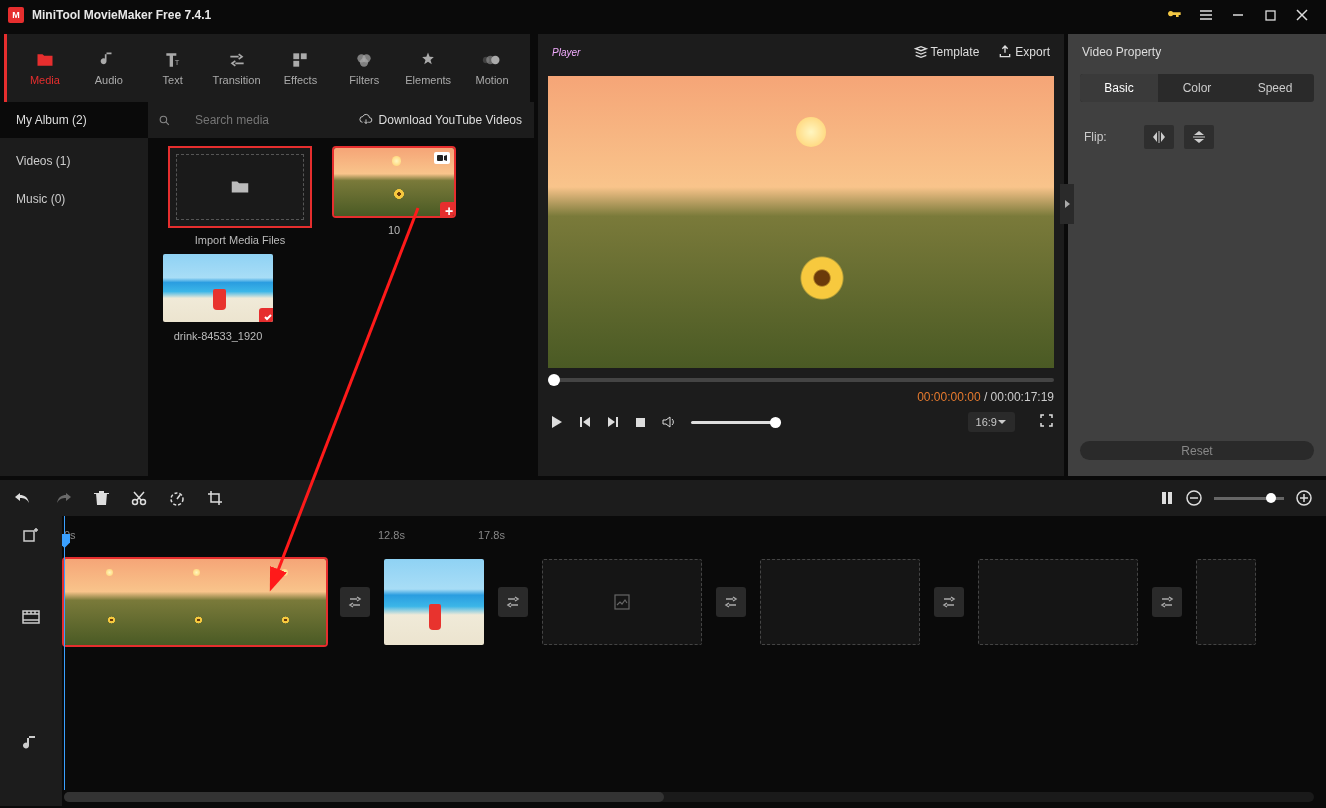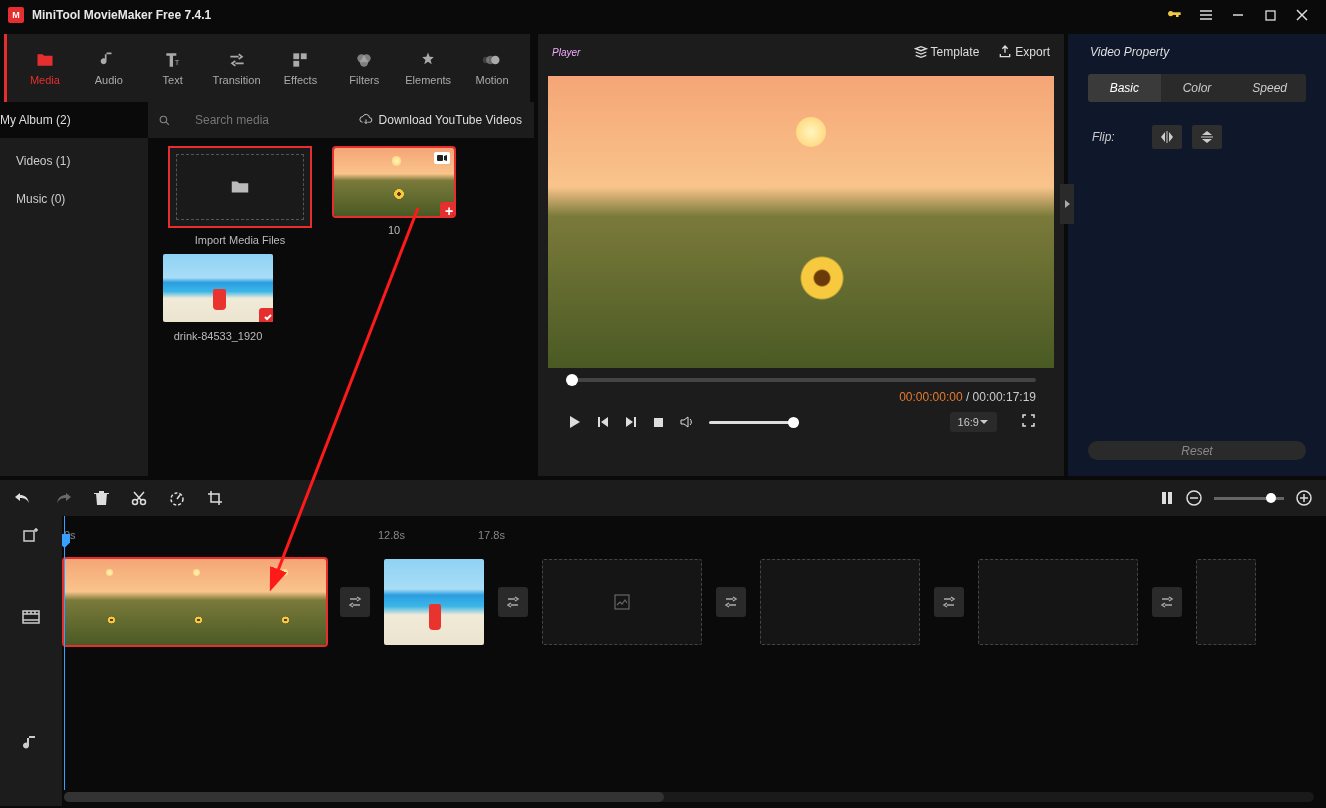--- a/index.html
+++ b/index.html
@@ -13,21 +13,21 @@
 .winbtn svg, .winbtn span { color:#ddd; }
 
 .toptabs { height:68px; background:#1c1c1c; display:flex; align-items:center; padding:0 8px; gap:4px; border-left:3px solid #e62e2e; margin:4px 0 0 4px; width:526px; }
 .toptab { width:60px; height:60px; display:flex; flex-direction:column; align-items:center; justify-content:center; gap:4px; cursor:pointer; color:#aaa; font-size:11px; }
 .toptab.active { color:#e62e2e; }
 .toptab svg { width:20px; height:20px; }
 
 .upper { display:flex; height:446px; }
 .media-panel { width:534px; background:#0a0a0a; display:flex; flex-direction:column; }
 .media-sub { height:36px; background:#1c1c1c; display:flex; align-items:center; margin-top:0; }
-.album-tab { width:148px; height:36px; background:#0a0a0a; display:flex; align-items:center; padding-left:0; font-size:12px; color:#ddd; }
+.album-tab { width:148px; height:36px; background:#0a0a0a; display:flex; align-items:center; padding-left:16px; font-size:12px; color:#ddd; }
 .search-wrap { flex:1; display:flex; align-items:center; padding:0 10px; gap:24px; }
 .search-wrap input { background:transparent; border:none; color:#888; font-size:12px; outline:none; width:100px; }
 .dlvid { display:flex; align-items:center; gap:6px; font-size:12px; color:#ddd; padding-right:12px; cursor:pointer; }
 
 .media-body { flex:1; display:flex; }
 .media-side { width:148px; background:#1c1c1c; padding-top:4px; }
 .media-side-item { height:38px; display:flex; align-items:center; padding-left:16px; font-size:12px; color:#ccc; cursor:pointer; }
 .media-grid { flex:1; padding:10px 8px; display:flex; flex-wrap:wrap; align-content:flex-start; gap:8px; background:#0a0a0a; }
 .media-item { width:168px; display:flex; flex-direction:column; align-items:center; gap:8px; }
 .import-box { width:140px; height:78px; outline:2px solid #e62e2e; display:flex; align-items:center; justify-content:center; background:#1a1a1a; position:relative; }
@@ -38,34 +38,34 @@
 .addbtn { position:absolute; right:-4px; bottom:-4px; width:18px; height:18px; background:#e62e2e; border-radius:3px; display:flex; align-items:center; justify-content:center; color:#fff; font-size:14px; font-weight:bold; }
 .vidico { position:absolute; top:4px; right:4px; width:16px; height:12px; background:#fff; border-radius:2px; display:flex; align-items:center; justify-content:center; }
 .checkbtn { position:absolute; right:-4px; bottom:-4px; width:18px; height:18px; background:#e62e2e; border-radius:3px; display:flex; align-items:center; justify-content:center; color:#fff; }
 
 .player-panel { width:526px; background:#1c1c1c; margin:4px 0 0 4px; display:flex; flex-direction:column; }
 .player-head { height:36px; display:flex; align-items:center; padding:0 14px; }
 .player-head .lbl { font-size:10px; color:#f0abfc;font-style:italic; }
 .player-head .spacer { flex:1; }
 .player-head .hbtn { display:flex; align-items:center; gap:2px; font-size:12px; color:#ddd; cursor:pointer; margin-left:18px; }
 .player-vid { margin:6px 10px 4px; height:292px; background:linear-gradient(to bottom,#f4a87d 0%,#f8c28b 35%,#5a6a2c 55%,#3a4a1c 100%); position:relative; border-radius:2px; }
-.player-ctrl { padding:6px 28px 10px; }
+.player-ctrl { padding:6px 10px 10px; }
 .seek { height:4px; background:#444; border-radius:2px; position:relative; margin-bottom:8px; }
 .seek .dot { position:absolute; left:0; top:-4px; width:12px; height:12px; background:#fff; border-radius:50%; }
 .timecode { text-align:right; font-size:12px; margin-bottom:8px; }
 .timecode .cur { color:#e67a2e; }
 .timecode .tot { color:#ccc; }
 .ctrlrow { display:flex; align-items:center; gap:14px; }
 .ctrlrow .cbtn { cursor:pointer; display:flex; align-items:center; }
 .volslider { width:90px; height:3px; background:#ddd; position:relative; border-radius:2px; }
 .volslider .vknob { position:absolute; right:0; top:-4px; width:11px; height:11px; background:#fff; border-radius:50%; }
 .aspect { margin-left:auto; display:flex; align-items:center; background:#2a2a2a; padding:4px 8px; border-radius:3px; font-size:11px; cursor:pointer; }
 .fsbtn { margin-left:10px; cursor:pointer; }
 
-.prop-panel { width:258px; background:#0f172a; margin:4px 0 0 4px; padding:0 8px 10px; display:flex; flex-direction:column; position:relative;font-style:italic; }
+.prop-panel { width:258px; background:#404040; margin:4px 0 0 4px; padding:0 0 10px; display:flex; flex-direction:column; position:relative; }
 .prop-head { height:36px; display:flex; align-items:center; padding:0 14px; font-size:12px; color:#ddd; }
 .prop-tabs { display:flex; margin:4px 12px 14px; background:#2a2a2a; border-radius:3px; overflow:hidden; }
 .prop-tab { flex:1; height:28px; display:flex; align-items:center; justify-content:center; font-size:12px; cursor:pointer; color:#ccc; }
 .prop-tab.active { background:#3a3a3a; color:#fff; }
 .prop-row { display:flex; align-items:center; padding:0 16px; height:42px; font-size:12px; }
 .prop-row .plbl { width:60px; color:#ccc; }
 .flipbtn { width:30px; height:24px; background:#2e2e2e; display:flex; align-items:center; justify-content:center; margin-right:10px; cursor:pointer; border-radius:2px; }
 .rotate-slider { flex:1; height:3px; background:#444; position:relative; margin:0 10px; }
 .rotate-slider .rknob { position:absolute; left:0; top:-5px; width:12px; height:12px; background:#ddd; border-radius:50%; }
 .rotate-val { width:30px; text-align:right; font-size:11px; }

